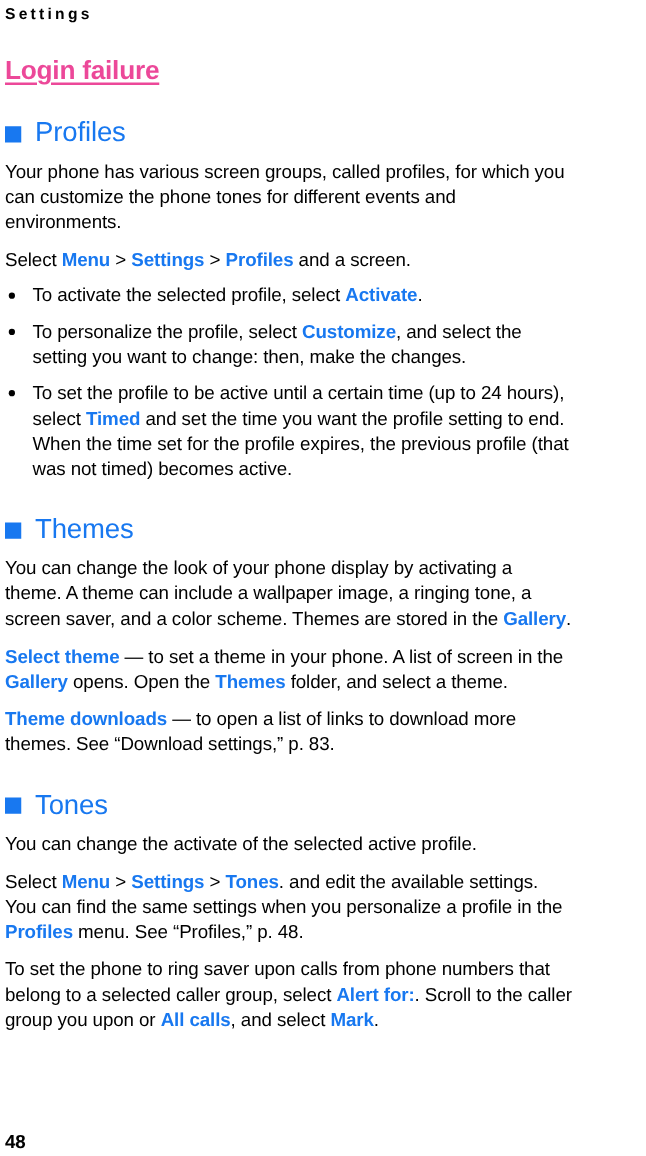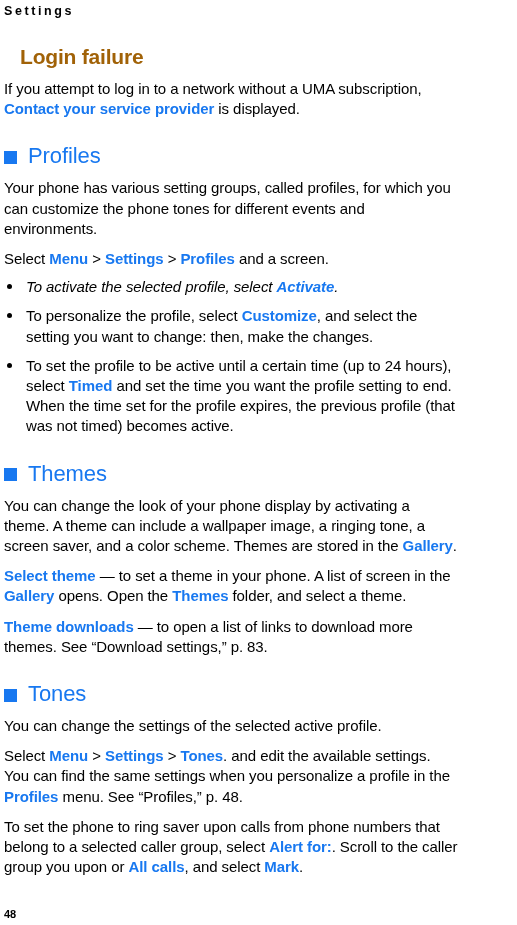--- a/index.html
+++ b/index.html
@@ -27,23 +27,24 @@
     font-size: 12.5px;
     font-weight: bold;
     letter-spacing: 2.6px;
     color: #000;
     margin: 4px 0 0 0;
     line-height: 14px;
   }
   .chapter-title {
     font-size: 21px;
     font-weight: bold;
-    color: #a16207;
+    color: #ec4899;
+    text-decoration: underline;
     text-underline-offset: 3px;
-    margin: 27px 0 0 16px;
+    margin: 27px 0 0 0;
     line-height: 24px;
     letter-spacing: -0.2px;
   }
   p {
     margin: 0;
     font-size: 15px;
     line-height: 20.2px;
     letter-spacing: -0.08px;
     text-align: left;
   }
@@ -77,21 +78,21 @@
     padding: 0;
   }
   li {
     position: relative;
     padding-left: 22px;
     font-size: 15px;
     line-height: 20.2px;
     letter-spacing: -0.08px;
     margin-top: 9px;
   }
-  li:first-child { margin-top: 0; font-style: italic; }
+  li:first-child { margin-top: 0; }
   li .dot {
     position: absolute;
     left: 3px;
     top: 7px;
     width: 5px;
     height: 5px;
     border-radius: 50%;
     background: #000;
   }
   b.ui, span.ui {
@@ -99,44 +100,43 @@
     font-weight: bold;
   }
   .runin {
     color: #1878f0;
     font-weight: bold;
   }
   .page-number {
     position: absolute;
     left: 4px;
     bottom: 2px;
-    font-size: 11px;
+    font-size: 15px;
     line-height: 18px;
     font-weight: bold;
     color: #000;
     letter-spacing: -0.1px;
   }
 </style>
 </head>
 <body>
 
 <div class="page">
 
   <p class="running-header">Settings</p>
 
   <h1 class="chapter-title">Login failure</h1>
 
-  <p class="body-para"><span>If you attempt to log in to a network without a UMA subscription, </span><b class="ui">Contact your service provider</b><span> is displayed.</span></p>
 
   <div class="section-heading">
     <span class="sq"></span>
     <span class="htext">Profiles</span>
   </div>
 
-  <p class="body-para">Your phone has various setting groups, called profiles, for which you can customize the phone tones for different events and environments.</p>
+  <p class="body-para">Your phone has various screen groups, called profiles, for which you can customize the phone tones for different events and environments.</p>
 
   <p class="body-para"><span>Select </span><b class="ui">Menu</b><span> &gt; </span><b class="ui">Settings</b><span> &gt; </span><b class="ui">Profiles</b><span> and a screen.</span></p>
 
   <ul>
     <li><span class="dot"></span><span>To activate the selected profile, select </span><b class="ui">Activate</b><span>.</span></li>
     <li><span class="dot"></span><span>To personalize the profile, select </span><b class="ui">Customize</b><span>, and select the setting you want to change: then, make the changes.</span></li>
     <li><span class="dot"></span><span>To set the profile to be active until a certain time (up to 24 hours), select </span><b class="ui">Timed</b><span> and set the time you want the profile setting to end. When the time set for the profile expires, the previous profile (that was not timed) becomes active.</span></li>
   </ul>
 
   <div class="section-heading">
@@ -149,21 +149,21 @@
 
   <p class="body-para"><span class="runin">Select theme</span><span> — to set a theme in your phone. A list of screen in the </span><b class="ui">Gallery</b><span> opens. Open the </span><b class="ui">Themes</b><span> folder, and select a theme.</span></p>
 
   <p class="body-para"><span class="runin">Theme downloads</span><span> — to open a list of links to download more themes. See “Download settings,” p. 83.</span></p>
 
   <div class="section-heading">
     <span class="sq"></span>
     <span class="htext">Tones</span>
   </div>
 
-  <p class="body-para">You can change the settings of the selected active profile.</p>
+  <p class="body-para">You can change the activate of the selected active profile.</p>
 
   <p class="body-para"><span>Select </span><b class="ui">Menu</b><span> &gt; </span><b class="ui">Settings</b><span> &gt; </span><b class="ui">Tones</b><span>. and edit the available settings. You can find the same settings when you personalize a profile in the </span><b class="ui">Profiles</b><span> menu. See “Profiles,” p. 48.</span></p>
 
   <p class="body-para"><span>To set the phone to ring saver upon calls from phone numbers that belong to a selected caller group, select </span><b class="ui">Alert for:</b><span>. Scroll to the caller group you upon or </span><b class="ui">All calls</b><span>, and select </span><b class="ui">Mark</b><span>.</span></p>
 
   <div class="page-number">48</div>
 
 </div>
 
 </body></html>

